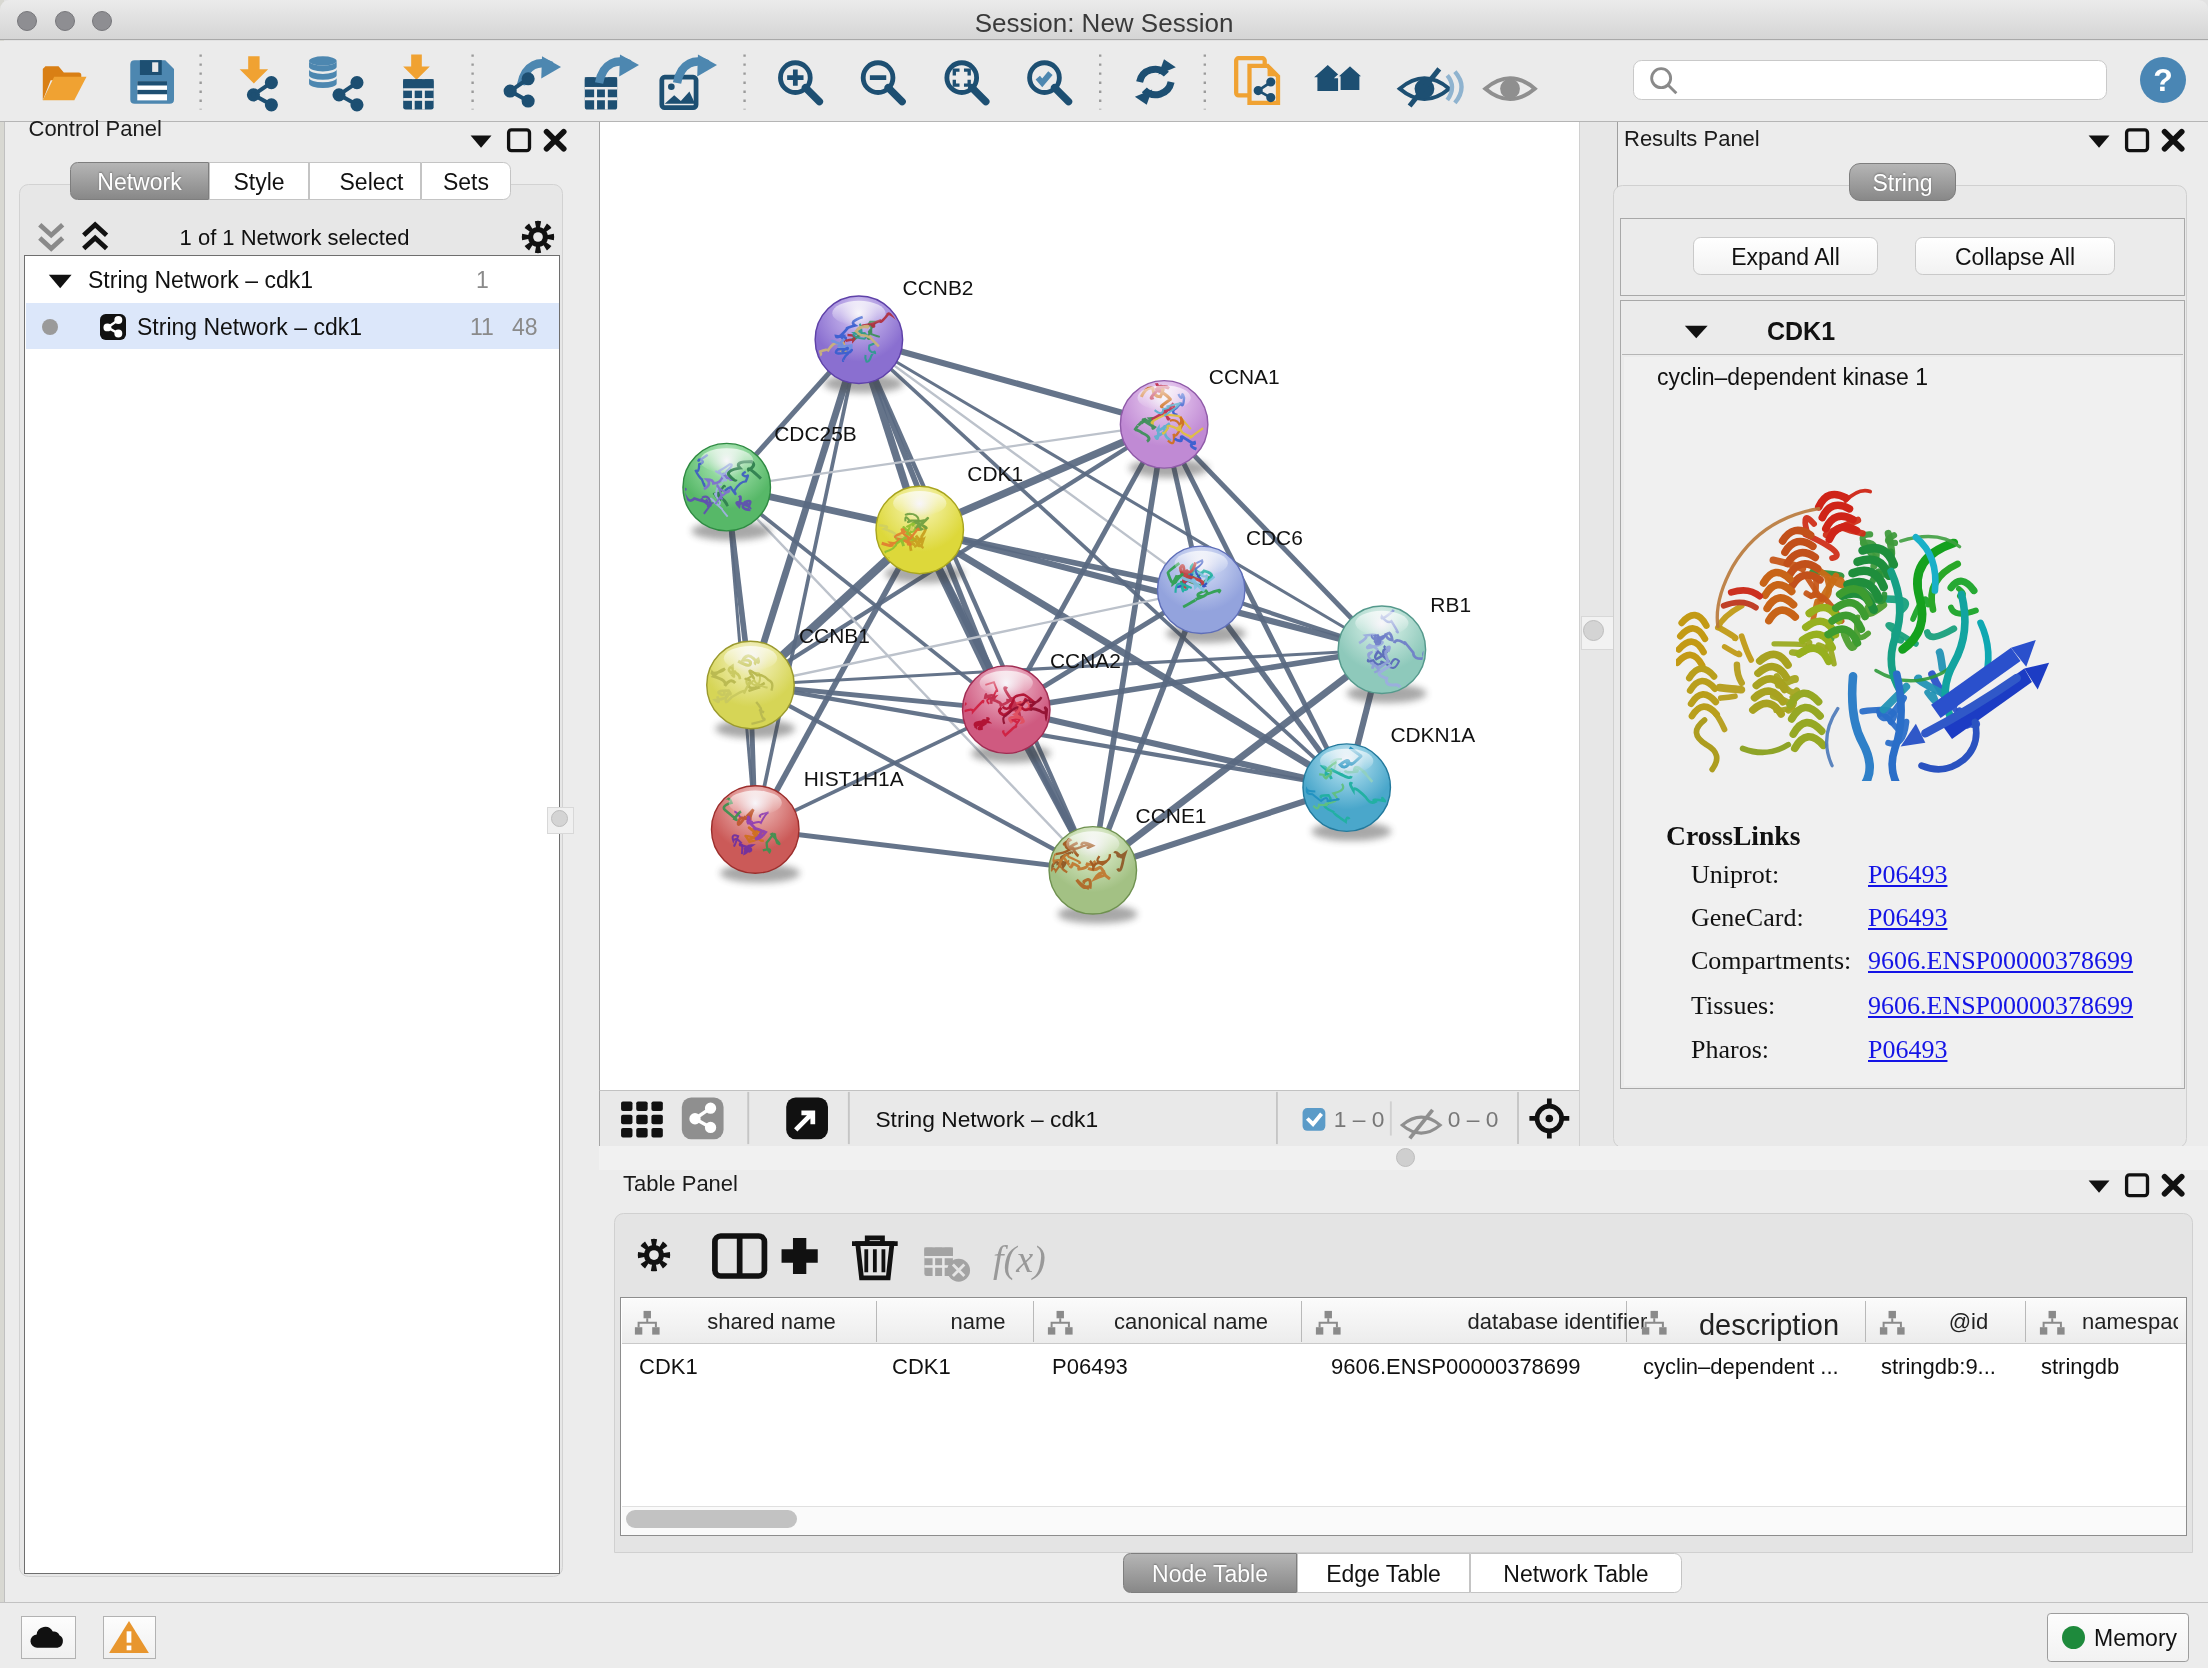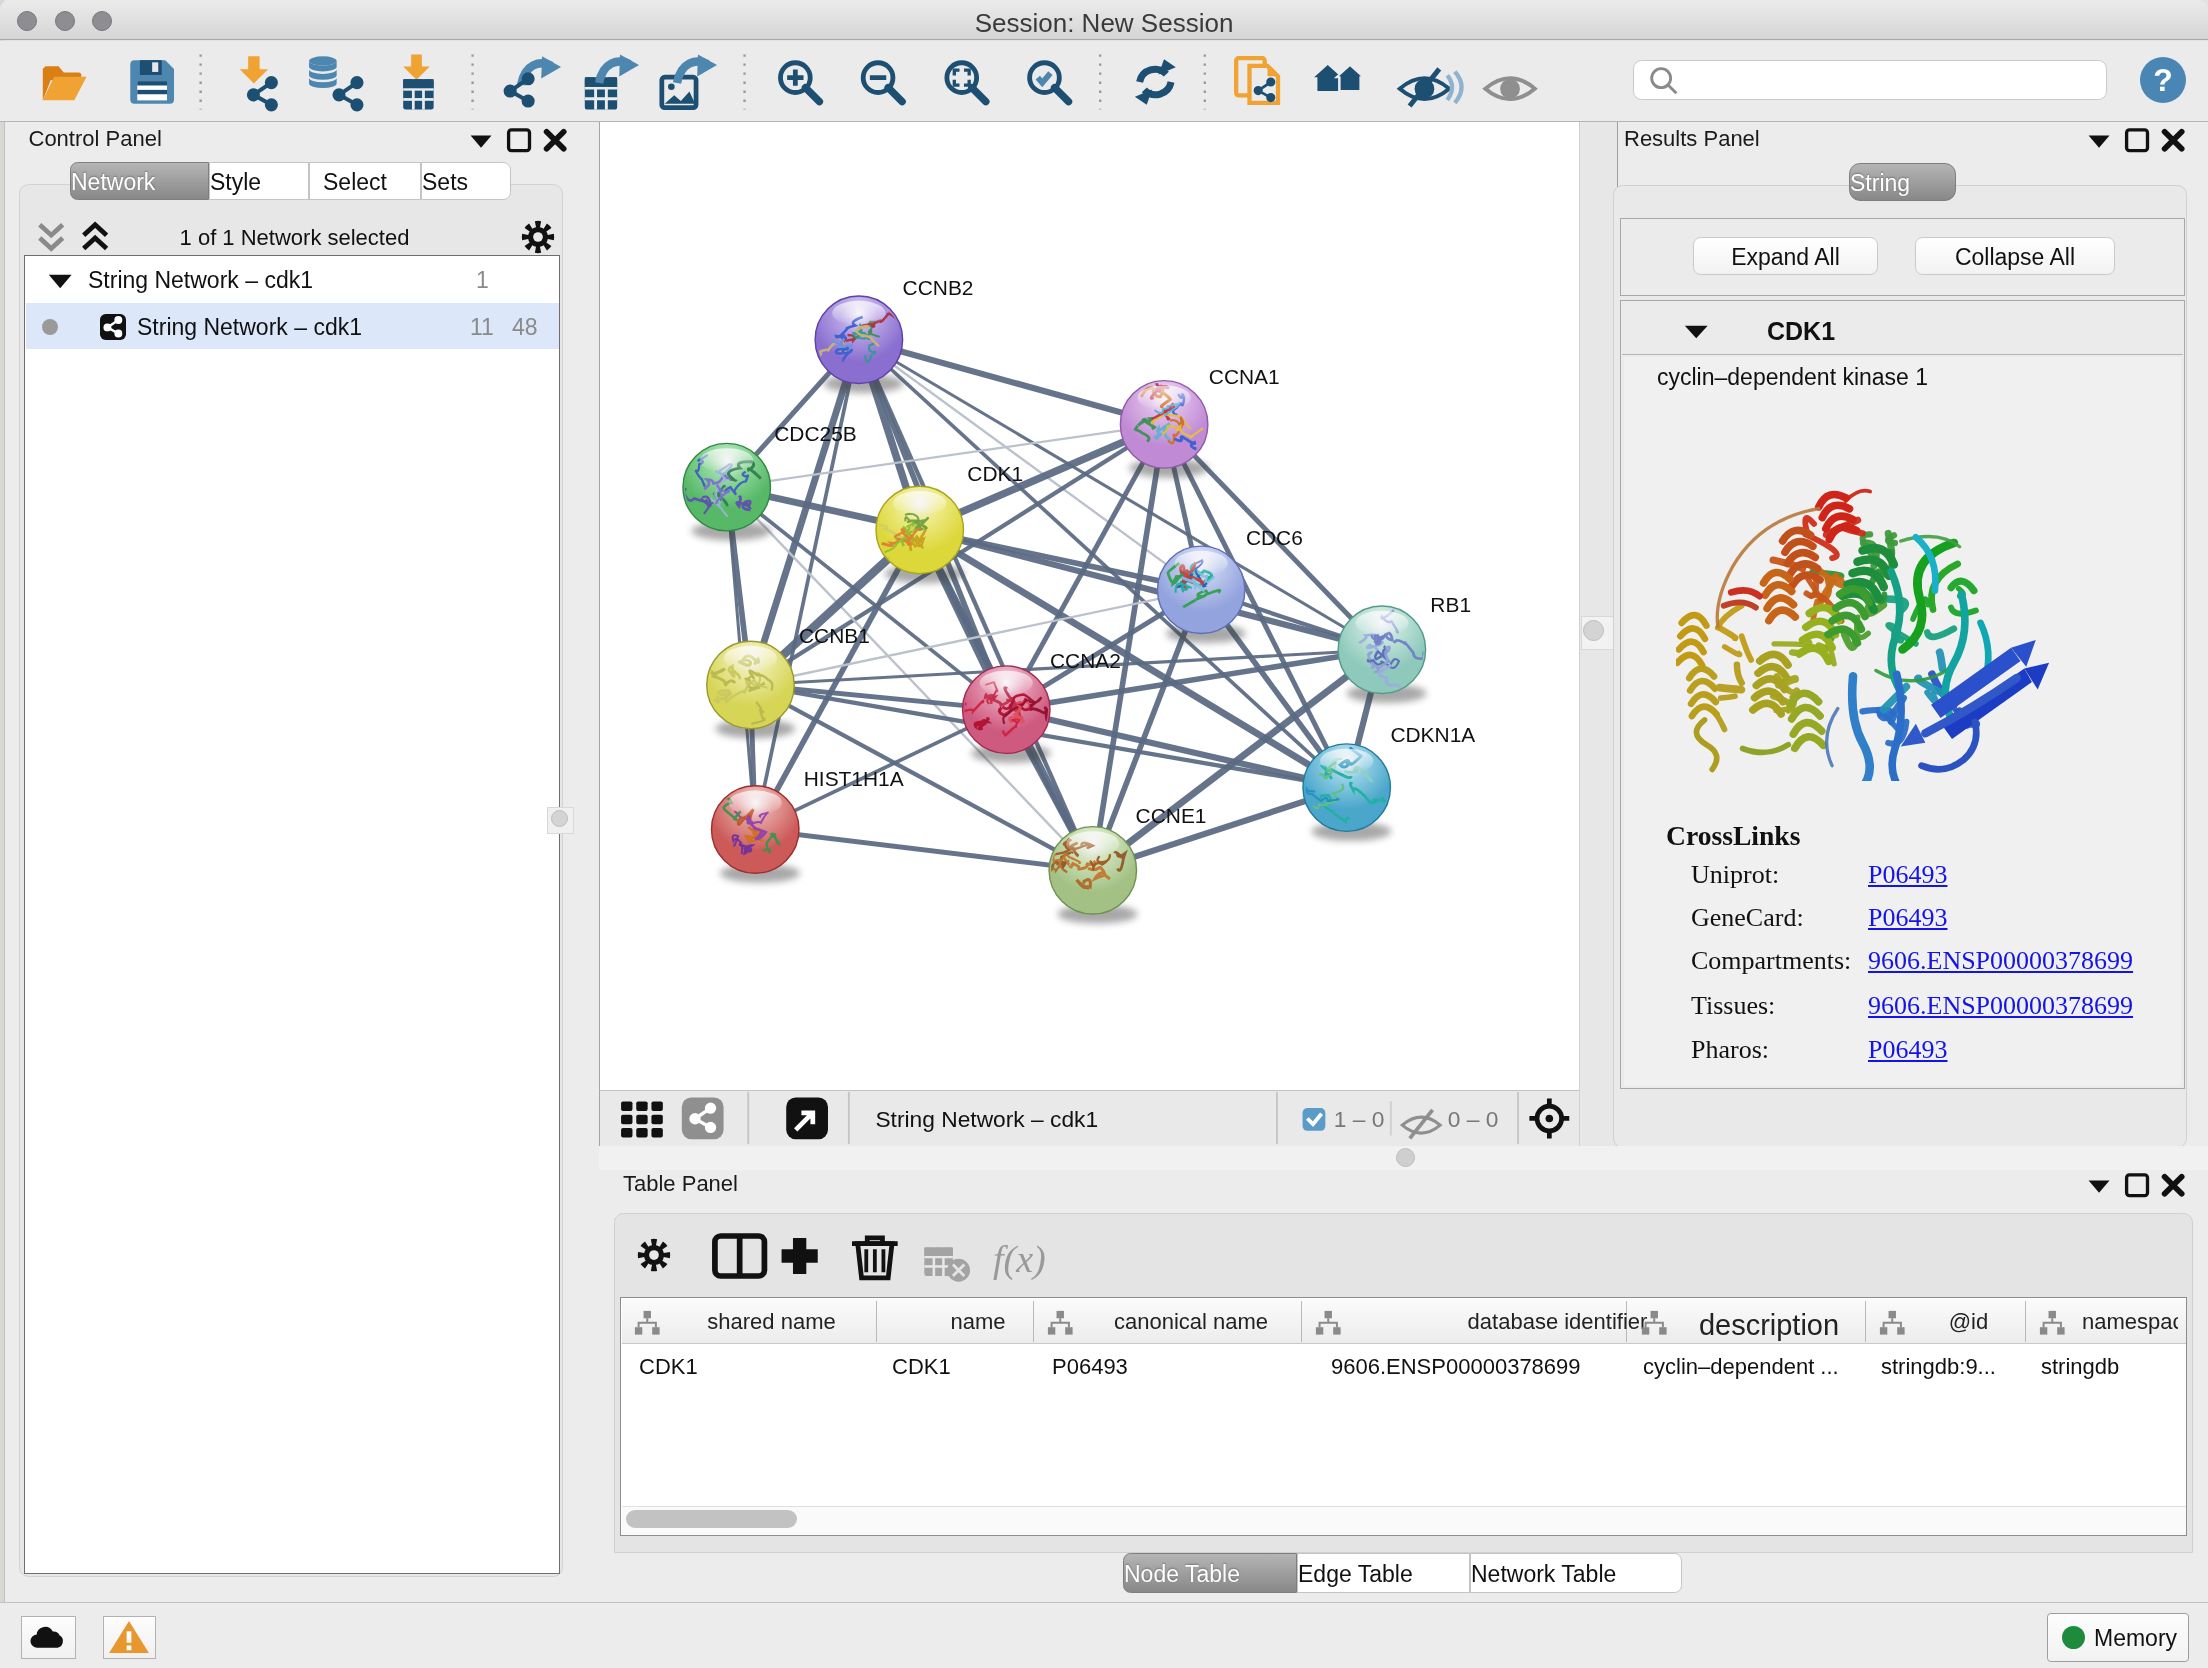--- a/index.html
+++ b/index.html
@@ -5,21 +5,21 @@
 body{width:2208px;height:1668px;font-family:"Liberation Sans",sans-serif;background:#e2e2e2;position:relative;overflow:hidden}
 .abs{position:absolute}
 .titlebar{left:0;top:0;width:2208px;height:40px;background:linear-gradient(#ebebeb,#d5d5d5);border-bottom:1px solid #a9a9a9;border-radius:9.5px 9.5px 0 0}
 .tl{width:20px;height:20px;border-radius:50%;background:#8e8e92;border:1px solid #77777b;top:10.5px}
 .title{top:7.6px;width:100%;text-align:center;font-size:26px;color:#3a3a3a}
 .toolbar{left:0;top:41px;width:2208px;height:81px;background:#ebebeb;border-bottom:1.9px solid #b5b5b5}
 .search{left:1633px;top:60px;width:474px;height:40px;background:#fff;border:1.9px solid #c9c9c9;border-radius:8.6px}
 .help{left:2140px;top:57px;width:46px;height:46px;border-radius:50%;background:#4a86b4;color:#fff;font-size:32px;font-weight:bold;text-align:center;line-height:46px}
 .panelhead{font-size:22px;color:#1a1a1a}
 .ctrl{left:3.8px;top:122px;width:595px;height:1480px;background:#ececec;border-left:1px solid #c0c0c0}
-.tab{position:absolute;height:38px;font-size:23px;line-height:38px;background:#fff;color:#111;border:1px solid #c4c4c4}
+.tab{position:absolute;height:38px;font-size:23px;text-align:center;line-height:38px;background:#fff;color:#111;border:1px solid #c4c4c4}
 .tabsel{background:linear-gradient(#b5b5b5,#888);color:#fff;text-shadow:0 -1px 1.9px rgba(0,0,0,.3);border-color:#7e7e7e}
 .netcanvas{left:599px;top:122px;width:980px;height:968px;background:#fff;border-left:1px solid #a5a5a5}
 .netbar{left:599px;top:1090px;width:980px;height:56px;background:#e9e9e9;border-top:1px solid #c2c2c2;border-left:1px solid #a5a5a5}
 .results{left:1617px;top:122px;width:592px;height:1034px;background:#ececec;border-left:1px solid #9f9f9f}
 .rbox{position:absolute;border:1.9px solid #a8a8a8;background:#ebebeb}
 .btn{position:absolute;background:linear-gradient(#fff,#f2f2f2);border:1px solid #c9c9c9;border-radius:7.6px;text-align:center;font-size:23px;color:#111}
 .tablepanel{left:599px;top:1156px;width:1609px;height:446px;background:#ececec}
 .serif{font-family:"Liberation Serif",serif}
 .link{color:#1414e6;text-decoration:underline}
 .statusbar{left:0;top:1602px;width:2208px;height:67px;background:#ececec;border-top:1px solid #c2c2c2}
@@ -140,21 +140,21 @@
       <circle cx="1588.0" cy="50.0" r="10.4" fill="#8f8f8f"></circle>
     </svg>
   </div>
 <div class="abs search"></div>
 <svg width="38" height="38" viewBox="0 0 40 40" style="position:absolute;left:1645px;top:62px">
     <circle cx="17" cy="17" r="10" fill="none" stroke="#8a8a8a" stroke-width="3"></circle>
     <line x1="24" y1="24" x2="33" y2="33" stroke="#8a8a8a" stroke-width="3"></line>
   </svg>
 <div class="abs help">?</div>
 <div class="abs ctrl"></div>
-<div class="abs panelhead" style="left:28.5px;top:126px">Control Panel</div>
+<div class="abs panelhead" style="left:28.5px;top:116px">Control Panel</div>
 <svg width="114" height="28.5" viewBox="0 0 120 30" style="position:absolute;left:463px;top:126px">
     <path d="M 8 10 l 22 0 l -11 13 z" fill="#111"></path>
     <rect x="48" y="4" width="22" height="22" fill="none" stroke="#111" stroke-width="3.5" rx="3"></rect>
     <path d="M 88 6 l 18 18 M 106 6 l -18 18" stroke="#111" stroke-width="6" stroke-linecap="round"></path>
   </svg>
 <div class="abs" style="left:19px;top:184px;width:544px;height:1393px;background:#e7e7e7;border:1px solid #d2d2d2;border-radius:9.5px"></div>
 <div class="tab tabsel" style="left:70px;top:162px;width:139px;border-radius:7.6px 0 0 7.6px;">Network</div>
 <div class="tab" style="left:209px;top:162px;width:100px;">Style</div>
 <div class="tab" style="left:309px;top:162px;width:112px;padding-left:13px;">Select</div>
 <div class="tab" style="left:421px;top:162px;width:90px;border-radius:0 7.6px 7.6px 0;">Sets</div>

